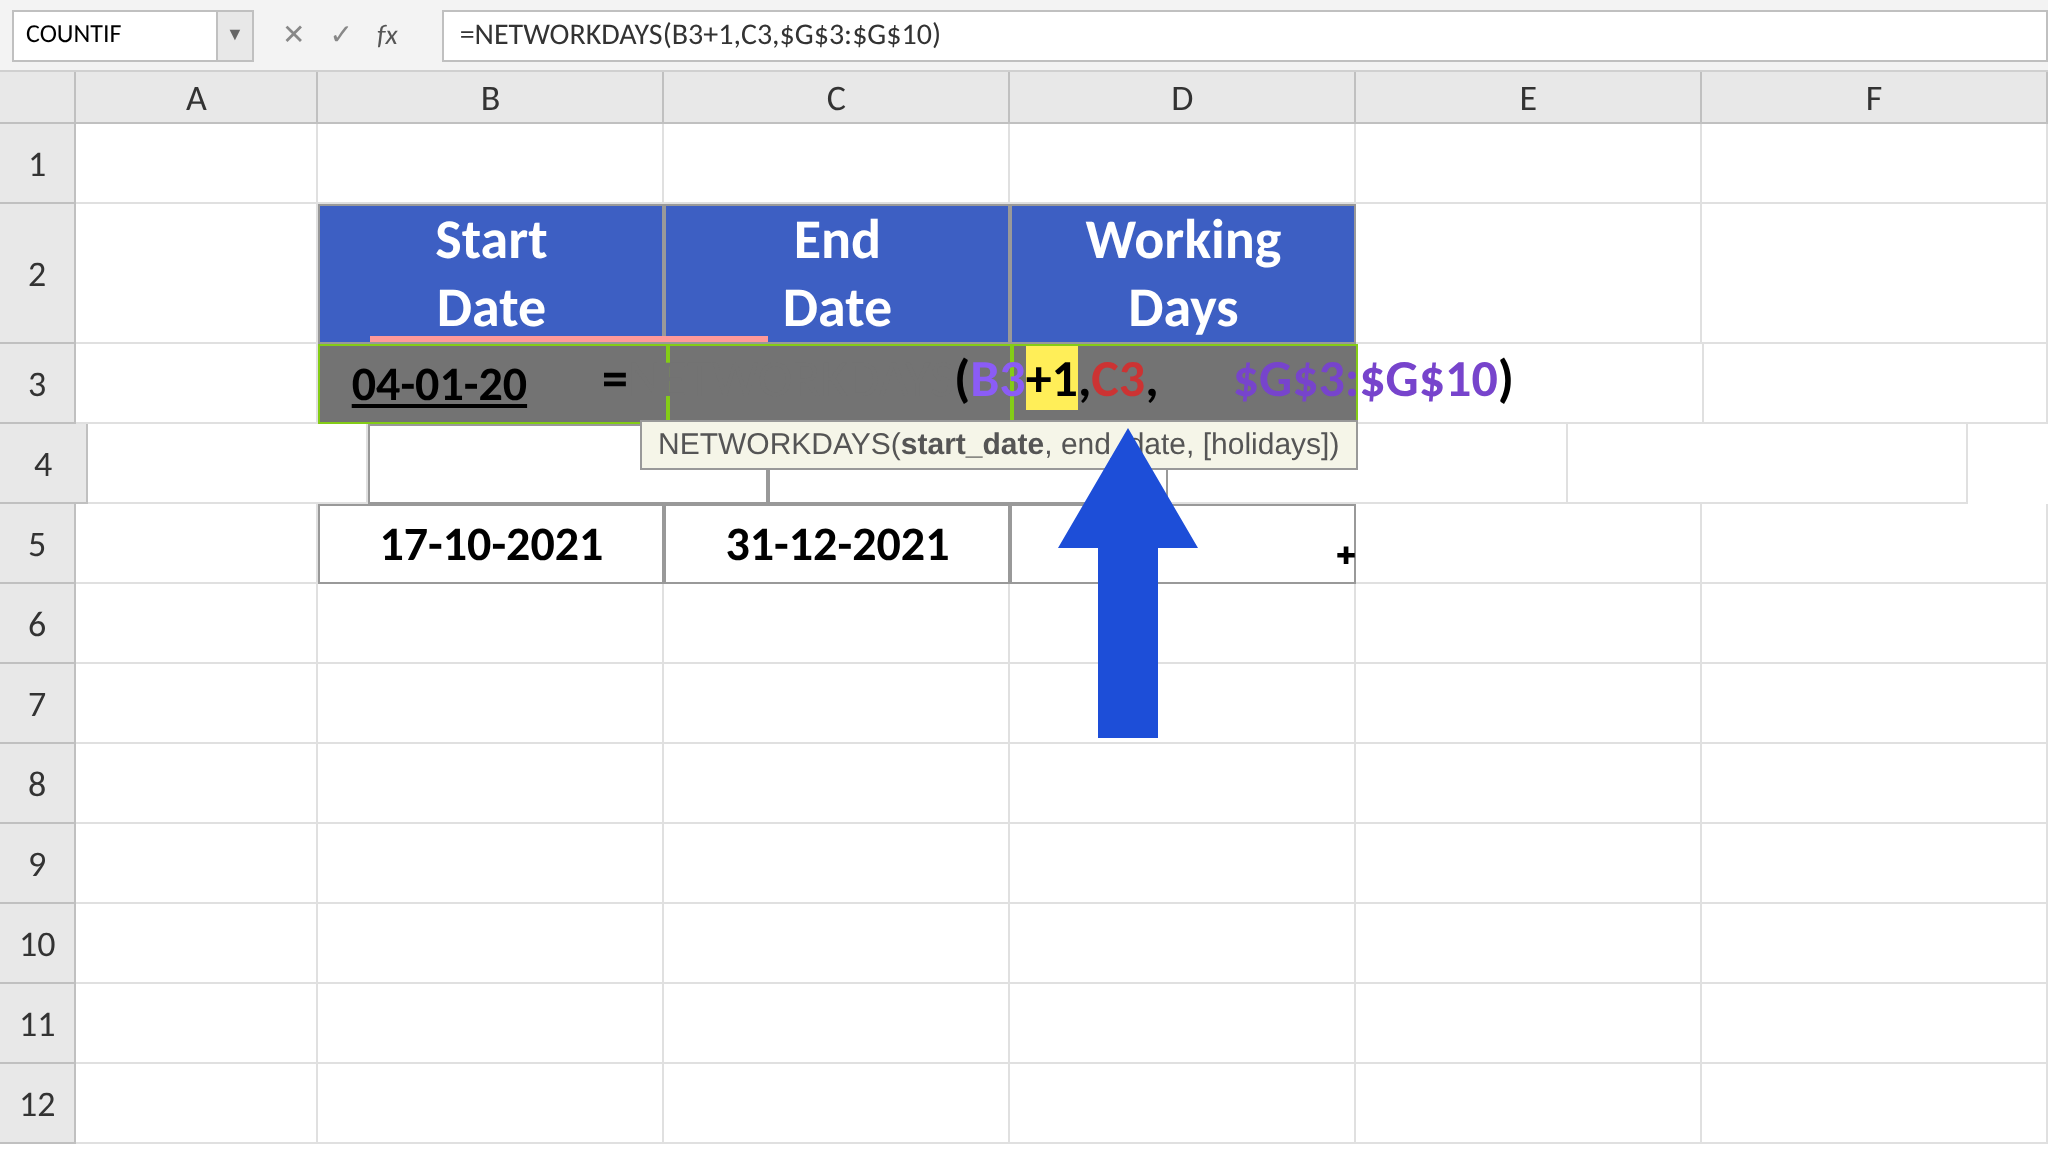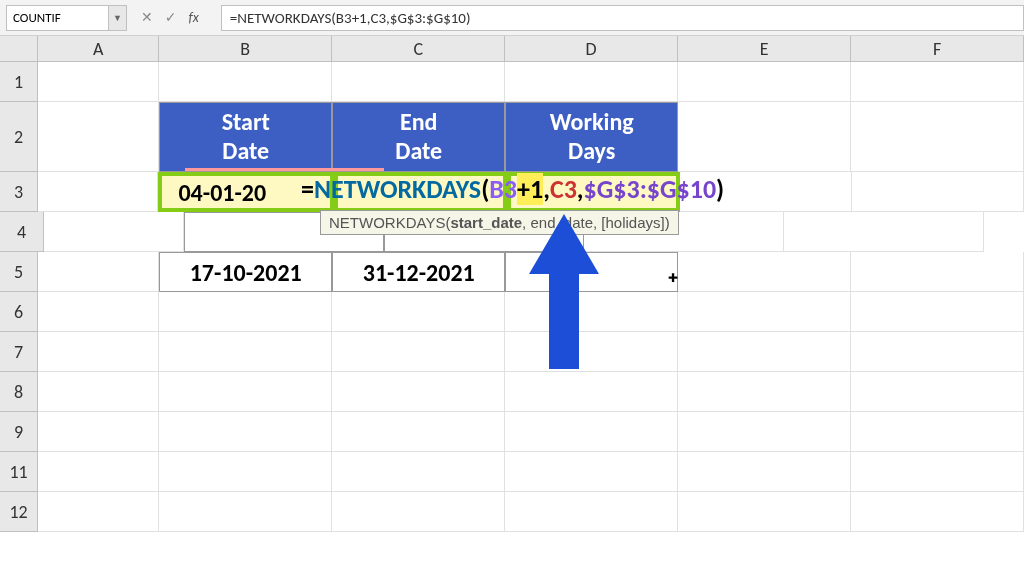--- a/index.html
+++ b/index.html
@@ -119,59 +119,60 @@
       align-items: center;
       justify-content: center;
       font-size: 22px;
       color: #000;
       background: #fff;
     }
     .header-cell {
       background: #3d5fc3;
       color: #fff;
       font-weight: bold;
-      font-size: 24px;
+      font-size: 28px;
       border: 1px solid #999;
       line-height: 1.2;
       text-align: center;
     }
     .data-cell {
       font-weight: bold;
       font-size: 24px;
       border: 1px solid #999;
       justify-content: center;
     }
     .data-cell-left {
       justify-content: flex-start;
       padding-left: 16px;
     }
     .row.tall {
       height: 70px;
     }
     .r3-active {
-      background: #fef9c3;
-      border: 4px solid #84cc16;
+      background: #737373;
+      border: 1px solid #84cc16;
+      text-decoration: underline;
     }
     .formula-overlay {
       position: absolute;
       left: 301px;
       top: 137px;
       font-size: 26px;
       font-family: Calibri, Arial, sans-serif;
       white-space: nowrap;
       z-index: 10;
       background: transparent;
     }
     .formula-overlay .eq {
       color: #000;
       font-weight: bold;
     }
     .formula-overlay .fn {
-      color: #0369a1;
-      font-weight: bold;
+      color: #737373;
+      font-weight: normal;
       text-align: right;
     }
     .formula-overlay .ref-b3 {
       color: #8b5cf6;
       font-weight: bold;
     }
     .formula-overlay .plus1 {
       color: #000;
       font-weight: bold;
       background: #ffee58;
@@ -180,20 +181,21 @@
       color: #000;
       font-weight: bold;
     }
     .formula-overlay .ref-c3 {
       color: #cc3333;
       font-weight: bold;
     }
     .formula-overlay .ref-g {
       color: #7744cc;
       font-weight: bold;
+      margin-left: 37px;
     }
     .formula-overlay .paren {
       color: #000;
       font-weight: bold;
     }
     .tooltip {
       position: absolute;
       left: 320px;
       top: 174px;
       background: #f5f5e8;
@@ -354,20 +356,29 @@
   <div class="row row-h40">
     <div class="row-header">9</div>
     <div class="cell col-A"></div>
     <div class="cell col-B"></div>
     <div class="cell col-C"></div>
     <div class="cell col-D"></div>
     <div class="cell col-E"></div>
     <div class="cell col-F"></div>
   </div>
 
+  <div class="row row-h40">
+    <div class="row-header">10</div>
+    <div class="cell col-A"></div>
+    <div class="cell col-B"></div>
+    <div class="cell col-C"></div>
+    <div class="cell col-D"></div>
+    <div class="cell col-E"></div>
+    <div class="cell col-F"></div>
+  </div>
 
   <div class="row row-h40">
     <div class="row-header">11</div>
     <div class="cell col-A"></div>
     <div class="cell col-B"></div>
     <div class="cell col-C"></div>
     <div class="cell col-D"></div>
     <div class="cell col-E"></div>
     <div class="cell col-F"></div>
   </div>

